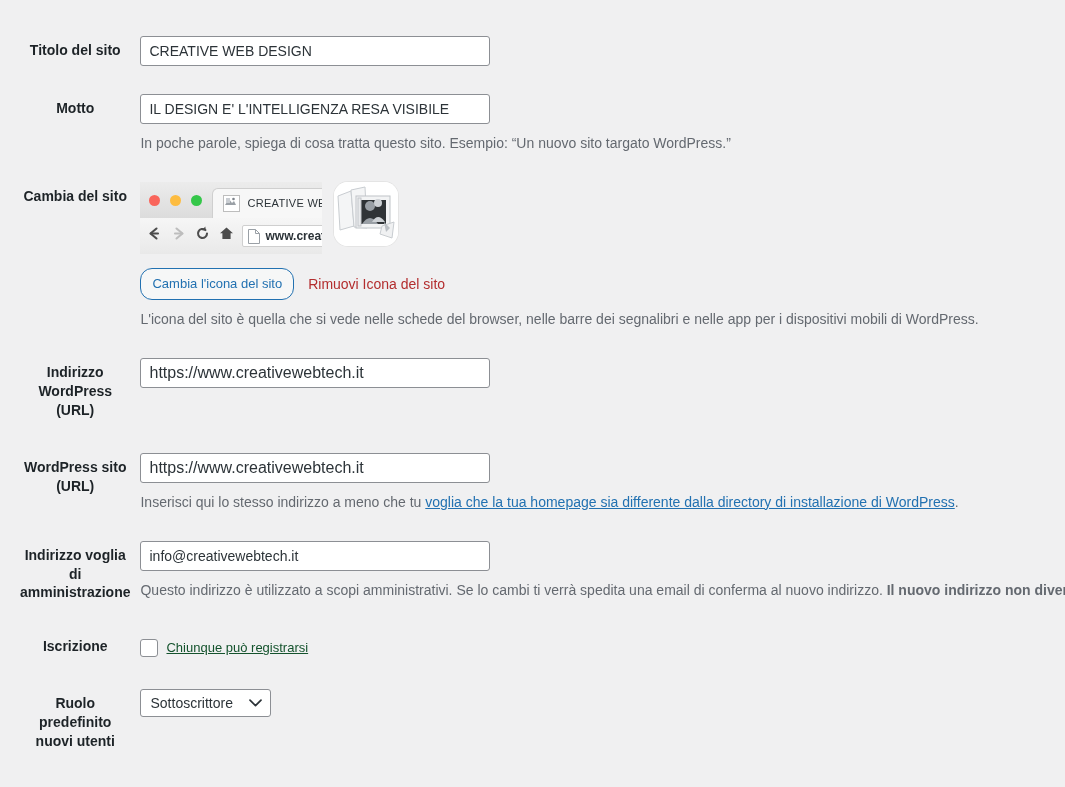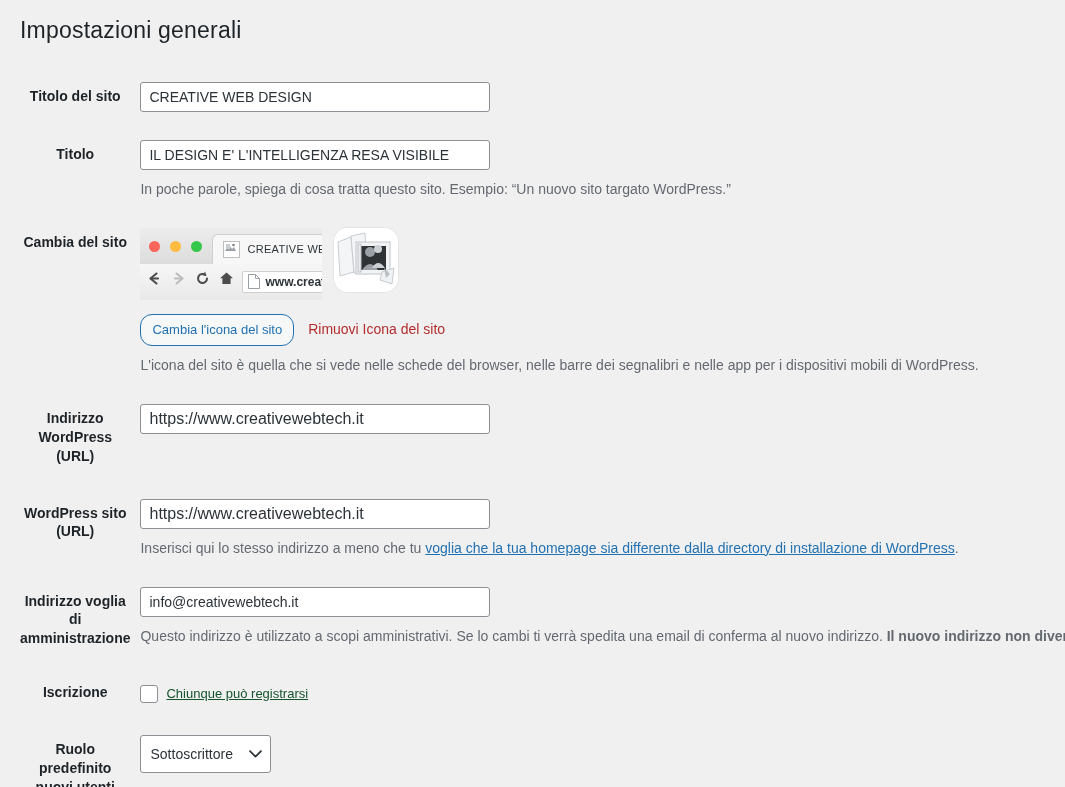--- a/index.html
+++ b/index.html
@@ -223,21 +223,21 @@
     cursor: pointer;
   }
   .cb-label { font-size: 13px; color: #14532d; cursor: pointer; text-decoration: underline; }
 
   
   .sel {
     position: relative;
     display: inline-flex;
     align-items: center;
     box-sizing: border-box;
-    height: 38px;
+    height: 28px;
     border: 1px solid #8c8f94;
     border-radius: 3px;
     background: #fff;
     padding: 0 30px 0 9px;
     font-size: 14px;
     color: #2c3338;
     cursor: pointer;
     white-space: nowrap;
   }
   .sel .chev {
@@ -247,34 +247,33 @@
     transform: translateY(-50%);
     pointer-events: none;
   }
   .sel-role { min-width: 131px; }
 </style>
 </head>
 <body>
 
 <div class="page">
 
-  <h1 class="page-title">Impostazioni generali</h1>
 
   <table class="form-table">
     <tbody>
 
       <tr>
         <th>Titolo del sito</th>
         <td>
           <input class="txt" type="text" value="CREATIVE WEB DESIGN" style="">
         </td>
       </tr>
 
       <tr>
-        <th>Titolo</th>
+        <th>Motto</th>
         <td>
           <input class="txt" type="text" value="IL DESIGN E' L'INTELLIGENZA RESA VISIBILE" style="">
           <p class="description">In poche parole, spiega di cosa tratta questo sito. Esempio: “Un nuovo sito targato WordPress.”</p>
         </td>
       </tr>
 
       <tr>
         <th>Cambia del sito</th>
         <td>
 

